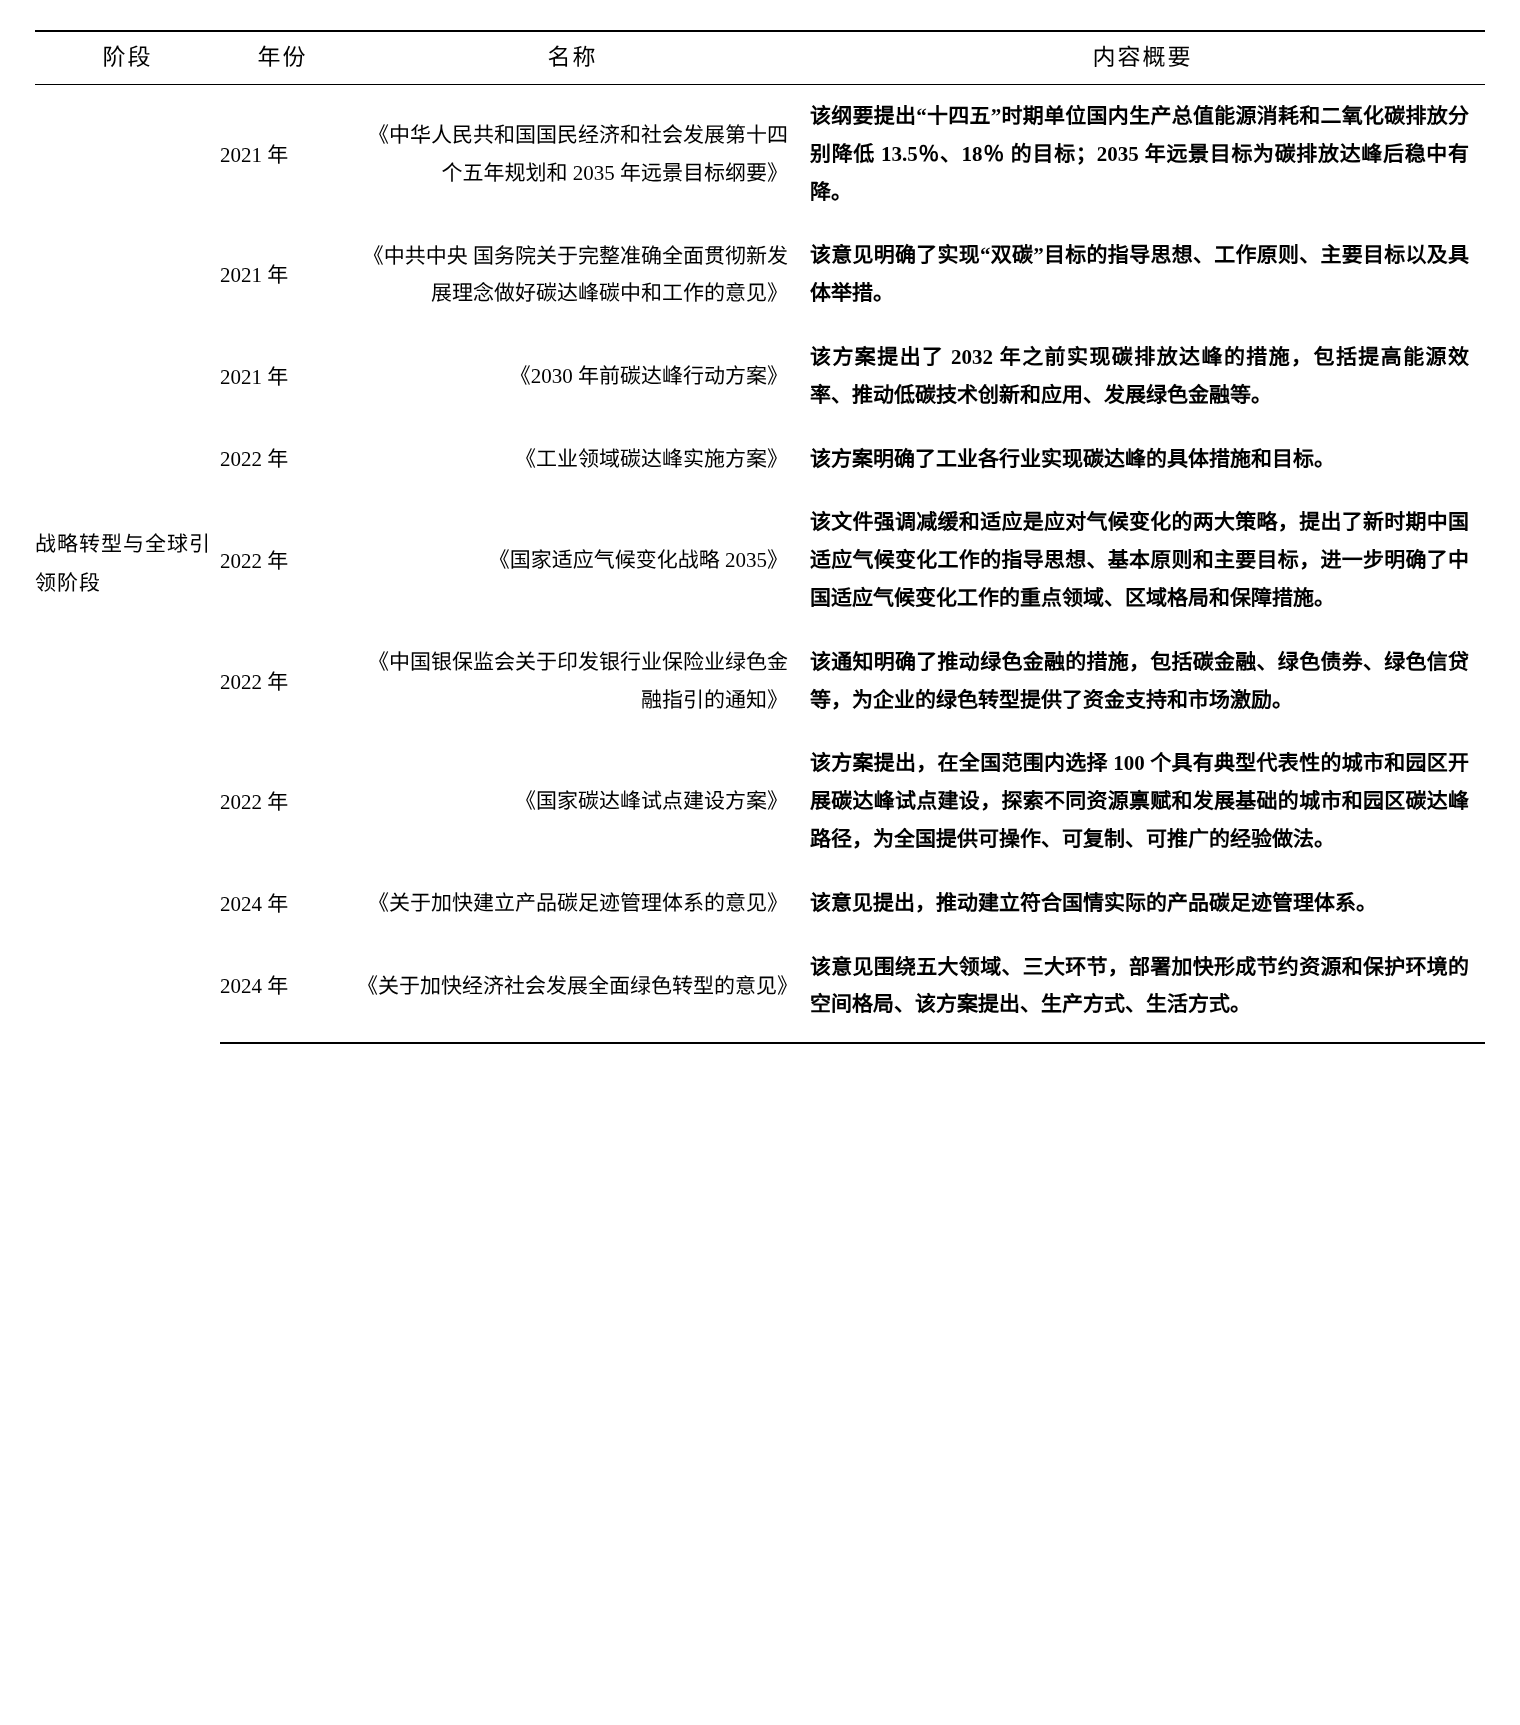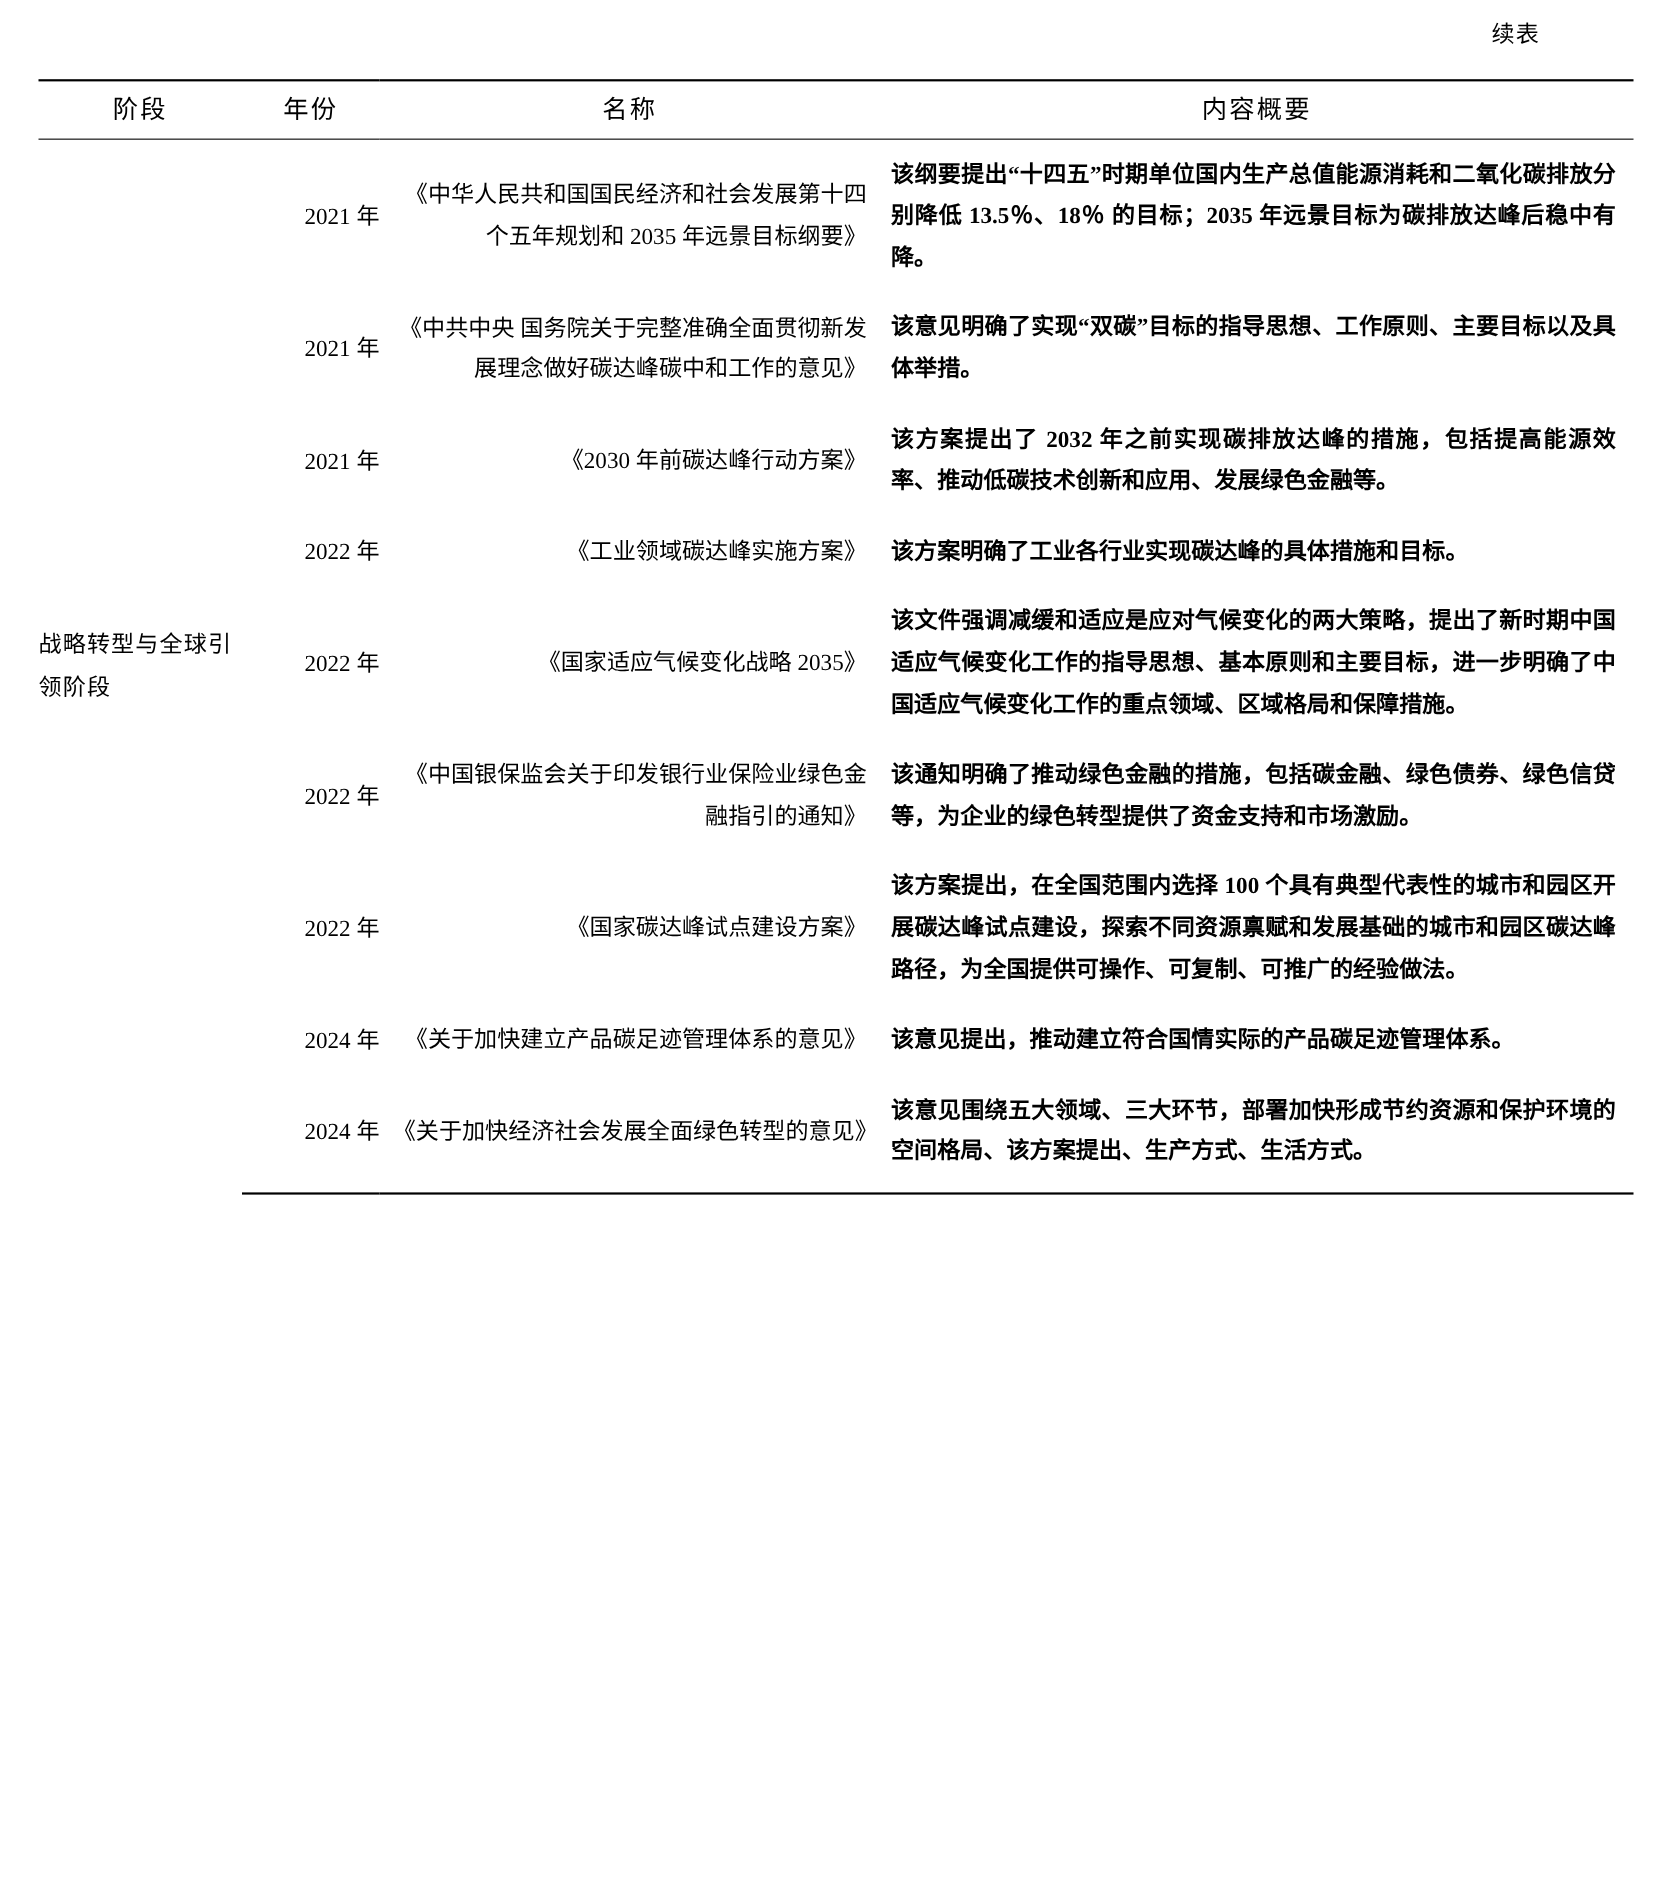--- a/index.html
+++ b/index.html
@@ -60,21 +60,21 @@
     vertical-align: middle;
     padding: 13px 0;
   }
   td.stage {
     text-align: left;
     letter-spacing: 1px;
     line-height: 1.85;
     padding-right: 4px;
   }
   td.year {
-    text-align: right;
+    text-align: left;
     white-space: nowrap;
   }
   td.name {
     text-align: right;
     padding: 13px 12px;
     line-height: 1.78;
   }
   td.desc {
     text-align: justify;
     text-justify: inter-ideograph;
@@ -82,21 +82,20 @@
     line-height: 1.8;
     font-weight: bold;
   }
   tbody tr:last-child td { padding-bottom: 18px; }
 </style>
 </head>
 <body>
 
 <div class="page">
 
-  <div class="cont-label">续表</div>
 
   <table class="policy-table">
     <colgroup>
       <col class="c-stage">
       <col class="c-year">
       <col class="c-name">
       <col class="c-desc">
     </colgroup>
     <thead>
       <tr class="rule-top rule-head">

